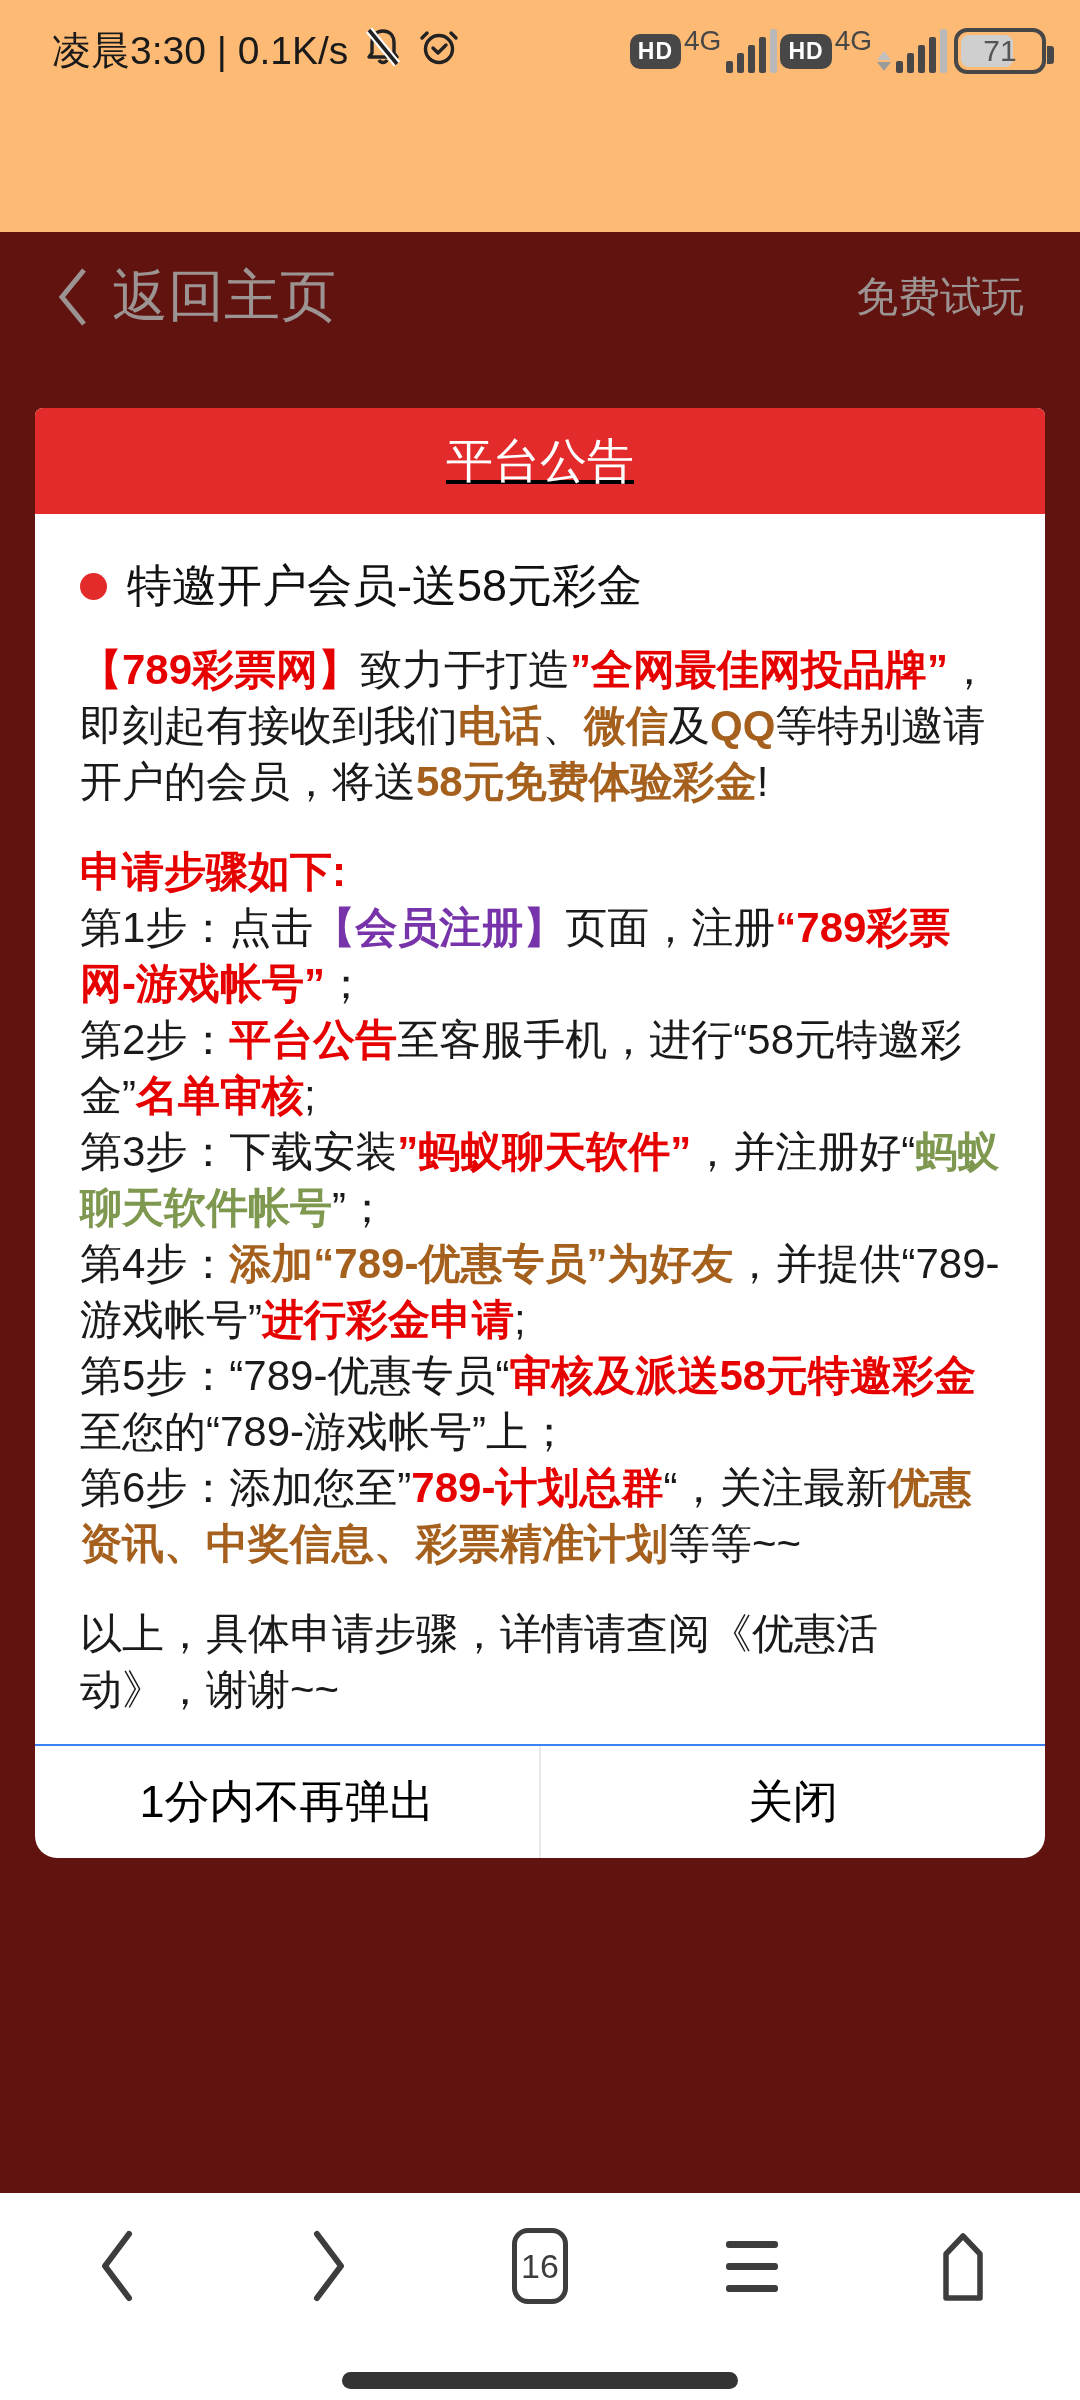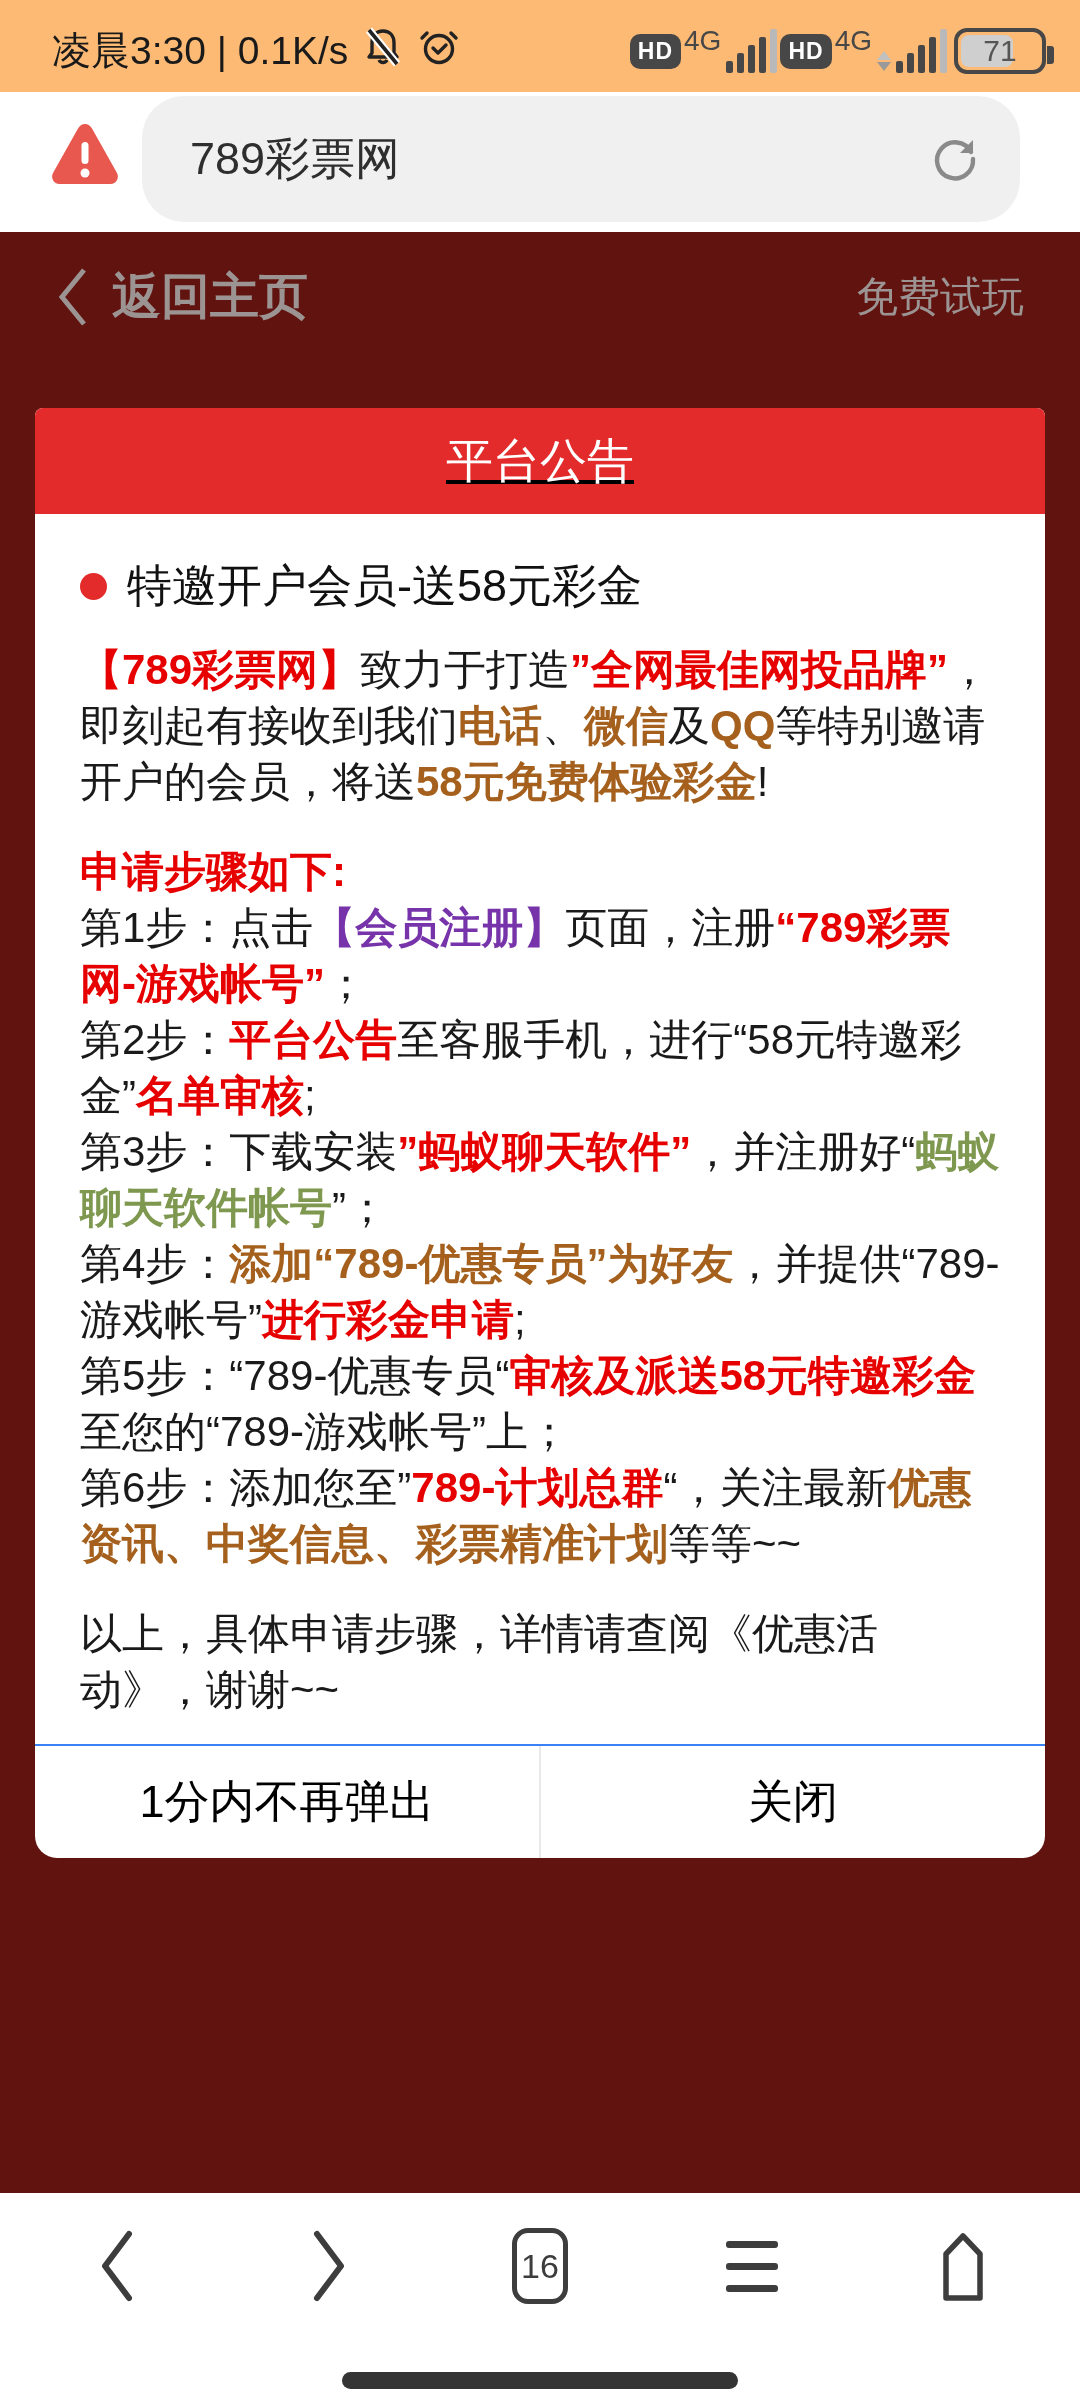--- a/index.html
+++ b/index.html
@@ -58,21 +58,21 @@
     padding:0 38px 0 48px;
   }
   .url-text{flex:1;font-size:45px;color:#2e2e2e;}
   .refresh-wrap{width:54px;height:54px;}
 
   
   .page-bg{position:absolute;left:0;top:232px;width:1080px;height:1961px;background:var(--page-backdrop);}
   .page-header{position:absolute;left:0;top:20px;width:1080px;height:90px;display:flex;align-items:center;padding:0 56px;}
   .back-group{display:flex;align-items:center;gap:22px;color:var(--muted-gray);}
   .back-chevron{width:34px;height:62px;}
-  .back-label{font-size:49px;color:var(--muted-gray);font-weight:bold;}
+  .back-label{font-size:56px;color:var(--muted-gray);}
   .header-spacer{flex:1;}
   .trial-label{font-size:42px;color:var(--muted-gray);}
 
   
   .dialog{
     position:absolute;left:35px;top:176px;width:1010px;
     border-radius:8px 8px 22px 22px;background:#fff;
     display:flex;flex-direction:column;
   }
   .dialog-header{
@@ -174,38 +174,20 @@
         </span>
       </span>
       <span class="battery">
         <span class="battery-fill"></span>
         <span class="battery-num">71</span>
         <span class="battery-nub"></span>
       </span>
     </div>
   </div>
 
-  <div class="browser-row">
-    <span class="warn-wrap">
-      <svg width="74" height="74" viewBox="0 0 74 74">
-        <path d="M37 6 C40 6 42.5 7.8 44 10.5 L69 55 C71.5 59.5 68.5 66 62.5 66 L11.5 66 C5.5 66 2.5 59.5 5 55 L30 10.5 C31.5 7.8 34 6 37 6 Z" fill="#e8584e"></path>
-        <rect x="33.5" y="24" width="7" height="22" rx="3.5" fill="#fff"></rect>
-        <circle cx="37" cy="55" r="4.5" fill="#fff"></circle>
-      </svg>
-    </span>
-    <div class="url-pill">
-      <span class="url-text">789彩票网</span>
-      <span class="refresh-wrap">
-        <svg width="54" height="54" viewBox="0 0 54 54">
-          <path d="M43 20 A18 18 0 1 0 45 27" fill="none" stroke="#8a8a8a" stroke-width="4.4" stroke-linecap="round"></path>
-          <path d="M45 8 L45 21 L32 21 Z" fill="#8a8a8a"></path>
-        </svg>
-      </span>
-    </div>
-  </div>
 
   <div class="page-bg">
 
     <div class="page-header">
       <div class="back-group">
         <span class="back-chevron">
           <svg width="34" height="62" viewBox="0 0 34 62">
             <polyline points="28,4 6,31 28,58" fill="none" stroke="#9c9492" stroke-width="5"></polyline>
           </svg>
         </span>

